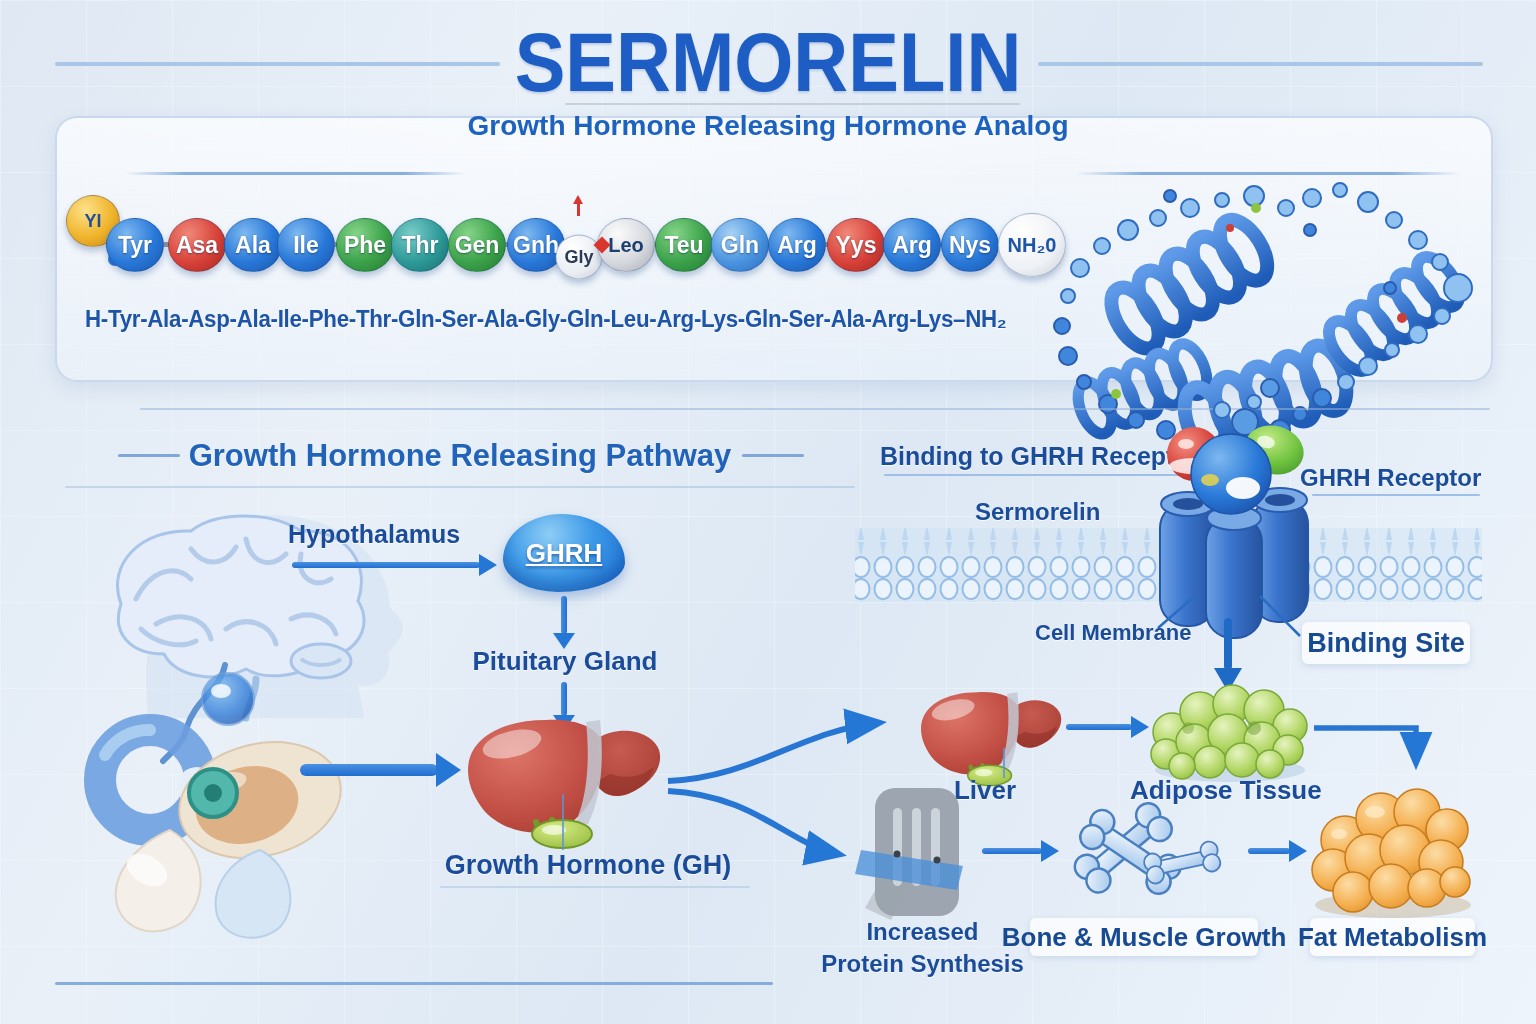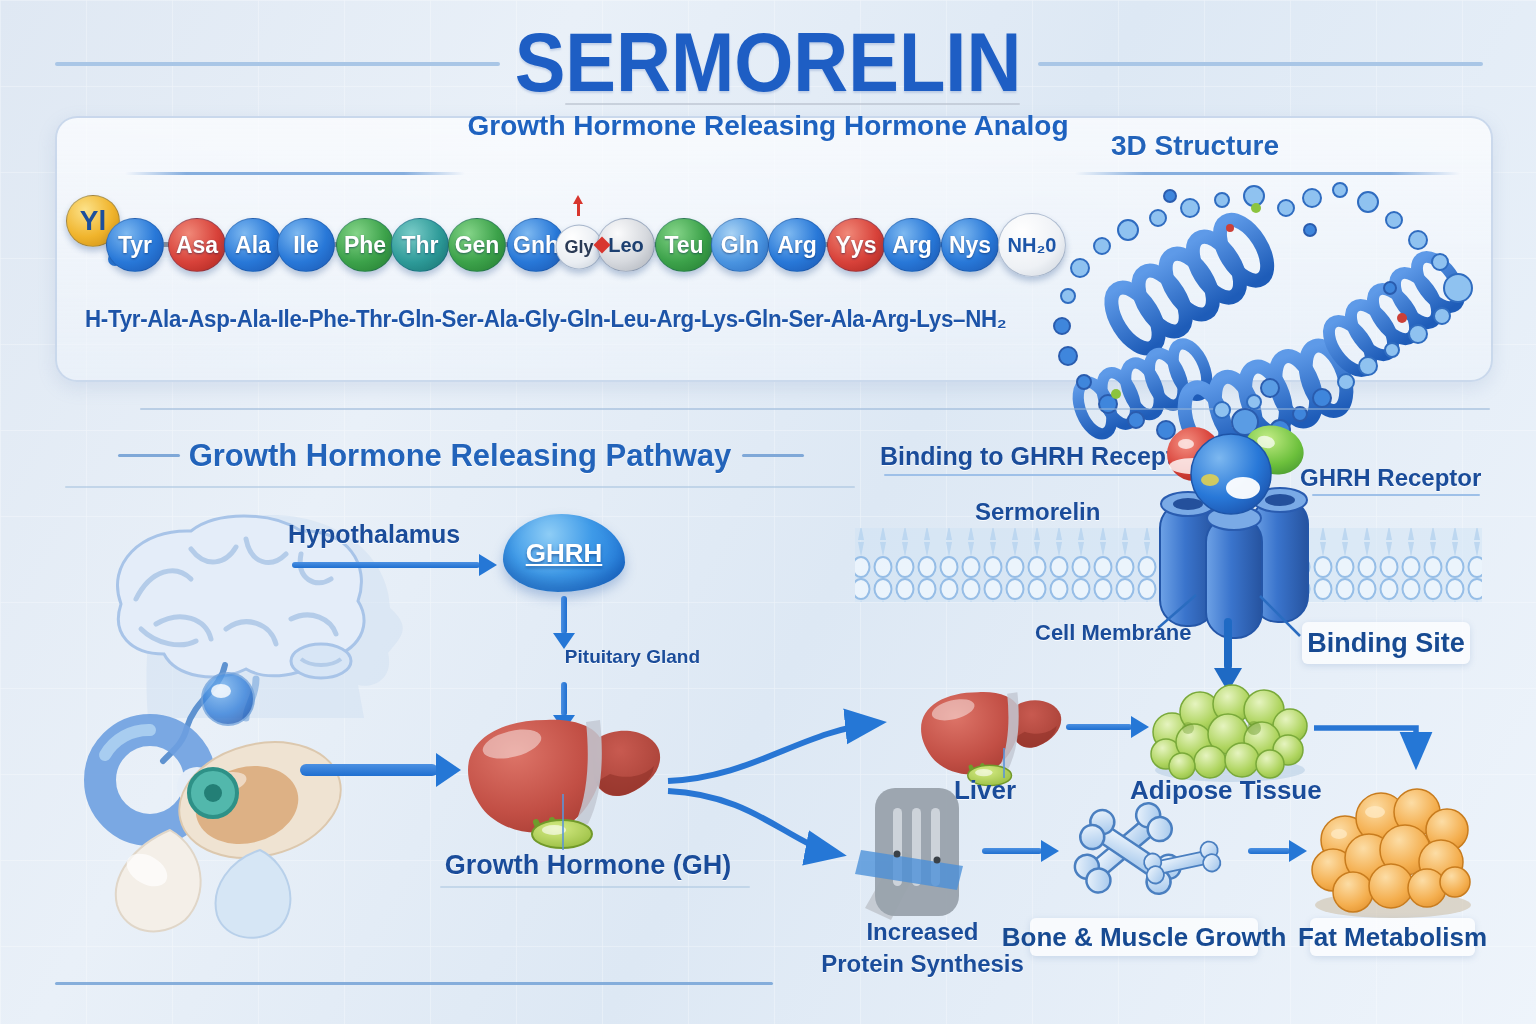--- a/index.html
+++ b/index.html
@@ -34,21 +34,21 @@
   .bead{position:absolute;width:56px;height:52px;border-radius:50%;display:flex;align-items:center;
     justify-content:center;transform:translate(-50%,-50%);z-index:3;
     border:1px solid rgba(20,60,120,.3);box-shadow:0 4px 6px rgba(40,80,140,.3);
     color:#fff;font-weight:bold;font-size:23px;text-shadow:0 1px 2px rgba(0,30,80,.5);}
   .bead-blue{background:radial-gradient(circle at 35% 28%,#7db8f0,#2878d8 55%,#1a55ae);}
   .bead-lightblue{background:radial-gradient(circle at 35% 28%,#a8d2f4,#4a94e0 55%,#2b6cc0);}
   .bead-red{background:radial-gradient(circle at 35% 28%,#f08878,#d8423a 55%,#a8241e);}
   .bead-green{background:radial-gradient(circle at 35% 28%,#84d488,#3ca24a 55%,#237a30);}
   .bead-teal{background:radial-gradient(circle at 35% 28%,#7accc8,#2d9a98 55%,#17706e);}
   .bead-yellow{background:radial-gradient(circle at 35% 28%,#fce28a,#f0b42c 55%,#c88a10);
-    width:52px;height:50px;color:#1c4f9c;font-size:28px;text-shadow:none;}
+    width:52px;height:50px;color:#1c4f9c;font-size:18px;text-shadow:none;}
   .bead-white{background:radial-gradient(circle at 35% 28%,#ffffff,#e9edf2 60%,#c4ccd6);
     width:45px;height:43px;color:#2a3a55;font-size:18px;text-shadow:none;}
   .bead-gray{background:radial-gradient(circle at 35% 28%,#fbfbfc,#d6d9de 55%,#a9aeb6);
     color:#1c3f70;font-size:20px;text-shadow:none;}
   .bead-white-large{background:radial-gradient(circle at 35% 28%,#ffffff,#eef1f5 60%,#c9d0d9);
     width:66px;height:62px;color:#1c55a8;font-size:20px;text-shadow:none;}
   .seq-text{position:absolute;left:85px;top:306px;font-size:23px;font-weight:bold;color:#1d54a8;
     letter-spacing:-.3px;white-space:nowrap;transform:scaleX(.97);transform-origin:left center;
     text-shadow:0 1px 0 rgba(255,255,255,.8);}
   
@@ -167,21 +167,20 @@
   </svg>
 
   <div class="hline" style="left:55px;top:62px;width:445px;height:4px;background:#a9c6e6;"></div>
   <div class="hline" style="left:1038px;top:62px;width:445px;height:4px;background:#a9c6e6;"></div>
   <div class="title">SERMORELIN</div>
   <div class="hline" style="left:565px;top:103px;width:455px;height:2px;background:#b4bdc9;opacity:.6;"></div>
   <div class="subtitle">Growth Hormone Releasing Hormone Analog</div>
 
   <div class="panel"></div>
   <div class="grad-line" style="left:125px;top:172px;width:340px;"></div>
-  <div class="sec-head" style="left:1010px;top:130px;width:370px;text-align:center;">3D Structure</div>
   <div class="grad-line" style="left:1075px;top:172px;width:385px;"></div>
 
   <div class="hline" style="left:108px;top:242px;width:928px;height:5px;background:#8e949e;z-index:1;"></div>
   <div id="bead-chain" class="abs" style="left:0;top:0;">
       <div class="bead bead-yellow" style="left: 93px; top: 221px;">
         <span>Yl</span>
       </div>
       <div class="bead bead-blue" style="left: 135px; top: 245px;">
         <span>Tyr</span>
       </div>
@@ -199,21 +198,21 @@
       </div>
       <div class="bead bead-teal" style="left: 420px; top: 245px;">
         <span>Thr</span>
       </div>
       <div class="bead bead-green" style="left: 477px; top: 245px;">
         <span>Gen</span>
       </div>
       <div class="bead bead-blue" style="left: 536px; top: 245px; text-align: center;">
         <span>Gnh</span>
       </div>
-      <div class="bead bead-white" style="left: 579px; top: 247px;">
+      <div class="bead bead-white" style="left: 579px; top: 257px;">
         <span>Gly</span>
       </div>
       <div class="bead bead-gray" style="left: 626px; top: 245px;">
         <span>Leo</span>
       </div>
       <div class="bead bead-green" style="left: 684px; top: 245px;">
         <span>Teu</span>
       </div>
       <div class="bead bead-lightblue" style="left: 740px; top: 245px;">
         <span>Gln</span>
@@ -339,21 +338,21 @@
     <ellipse cx="72" cy="205" rx="22" ry="14" fill="#ffffff" opacity=".7" transform="rotate(30 72 205)"></ellipse>
     <path d="M185,185 C215,200 225,240 205,262 C185,280 150,275 142,250 C135,222 155,195 185,185 Z" fill="#d6e6f5" stroke="#b8d0ea" stroke-width="2"></path>
   </svg>
 
   <div class="lbl" style="left:288px;top:520px;font-size:25px;">Hypothalamus</div>
   <div class="arr-r" style="left:292px;top:562px;width:188px;"></div>
   <div class="ghrh-blob">
     <span>GHRH</span>
   </div>
   <div class="arr-d" style="left:561px;top:596px;height:38px;"></div>
-  <div class="lbl ctr" style="left:430px;top:646px;width:270px;font-size:19px;text-align:right;">Pituitary Gland</div>
+  <div class="lbl ctr" style="left:430px;top:646px;width:270px;font-size:26px;">Pituitary Gland</div>
   <div class="arr-d" style="left:561px;top:682px;height:34px;"></div>
   <div class="arr-r arr-big" style="left:300px;top:764px;width:138px;"></div>
 
   <svg class="abs" style="left:460px;top:710px;" width="205" height="148" viewBox="0 0 205 148">
     <use href="#liver-shape"></use>
   </svg>
   <div class="thinline" style="left:562px;top:794px;width:2px;height:56px;"></div>
   <div class="lbl ctr" style="left:428px;top:850px;width:320px;font-size:27px;">Growth Hormone (GH)</div>
   <div class="hline" style="left:440px;top:886px;width:310px;height:2px;background:rgba(160,190,220,.45);"></div>
 

